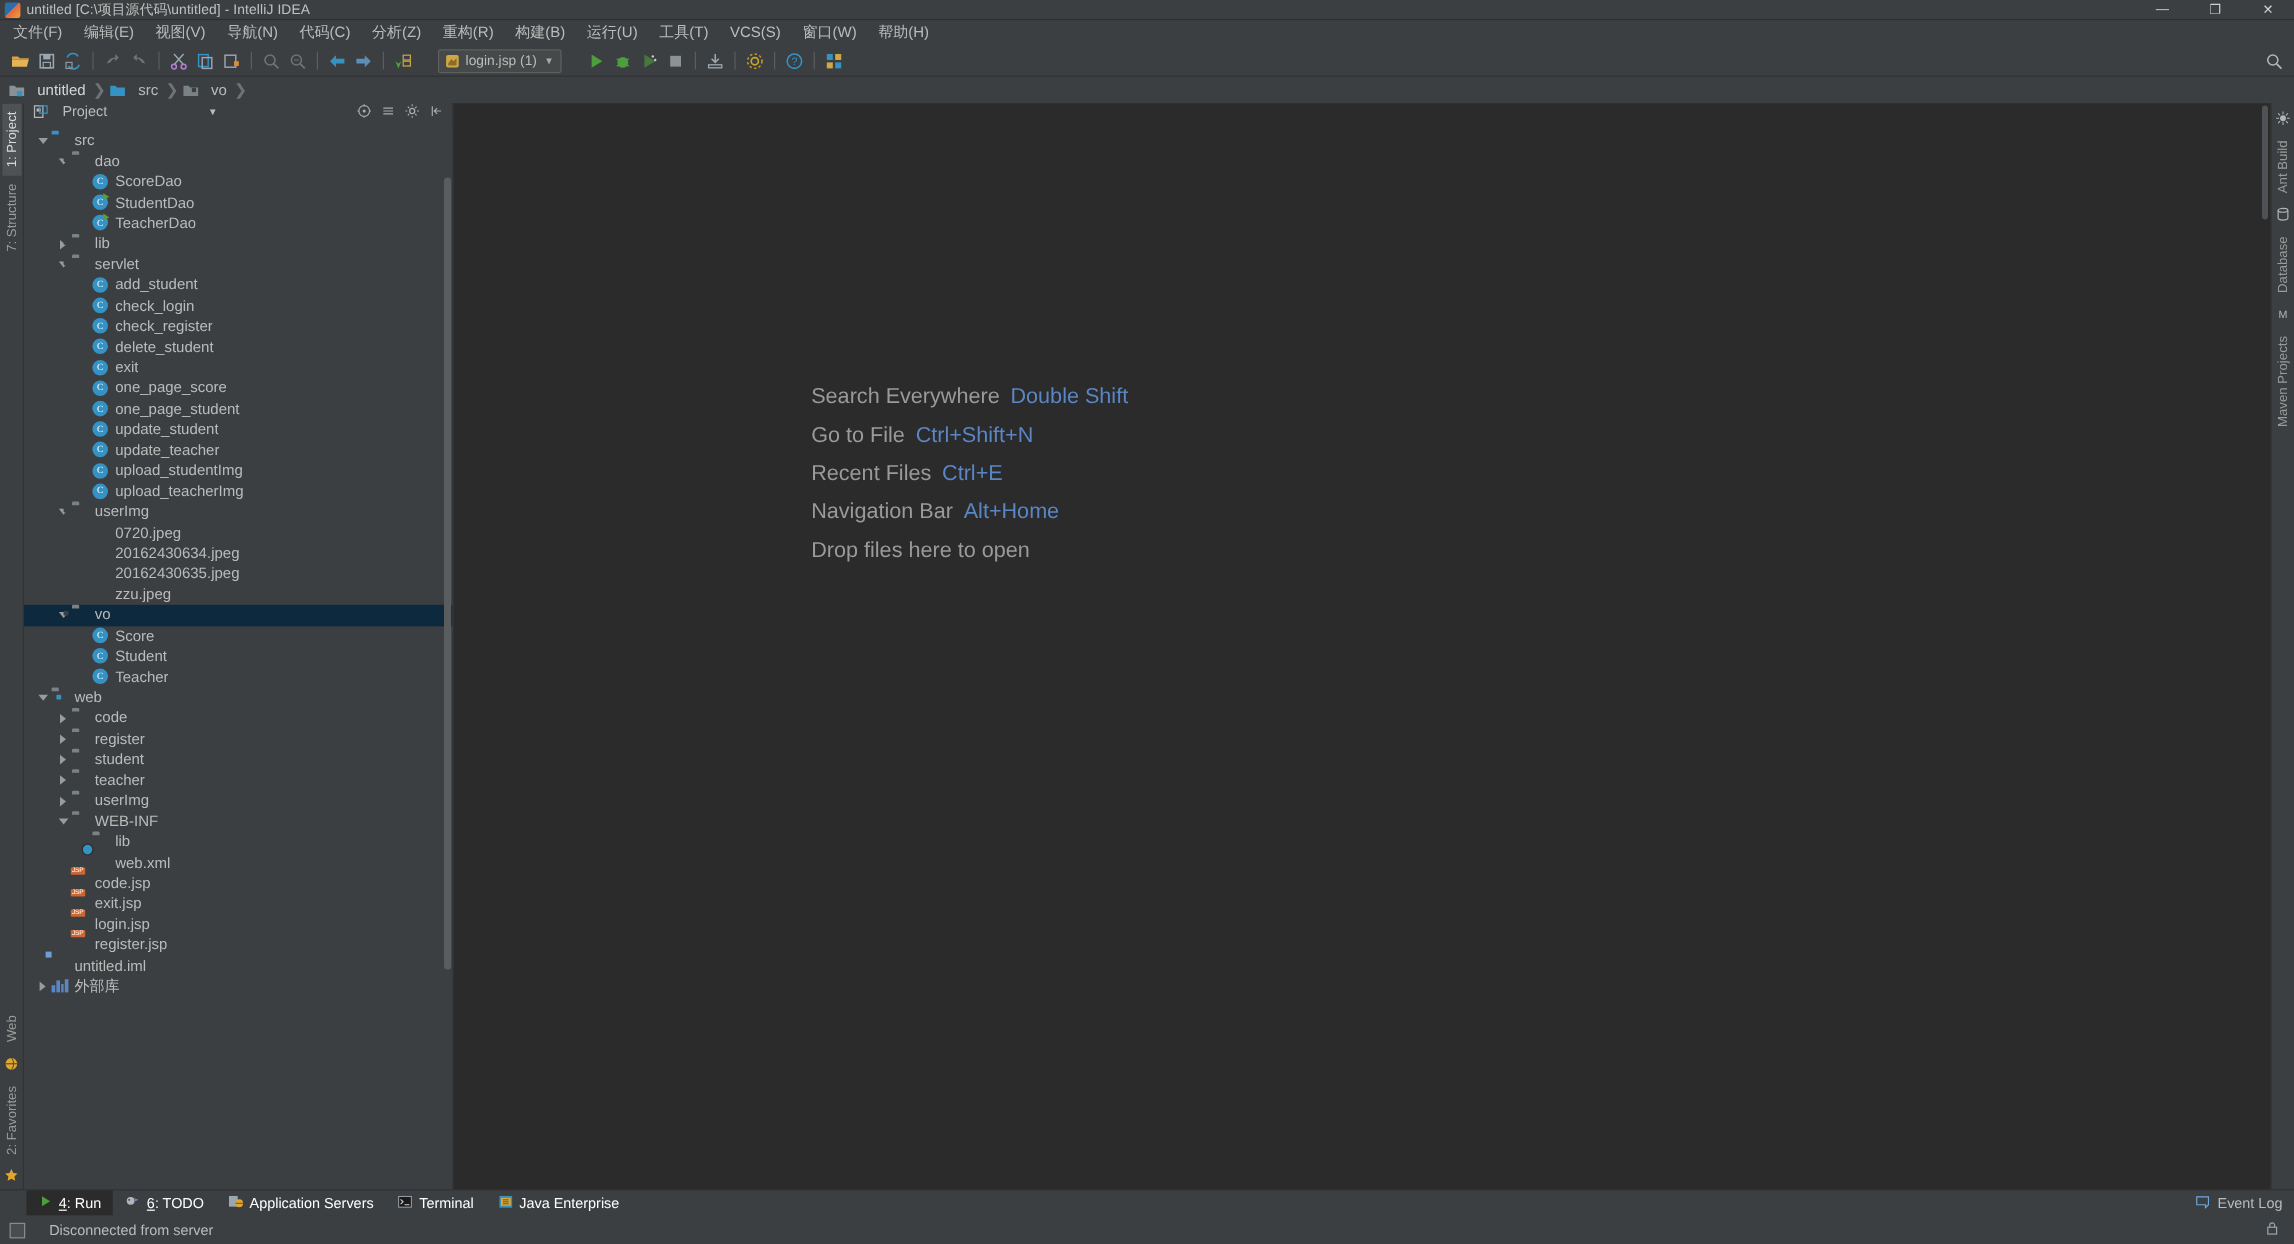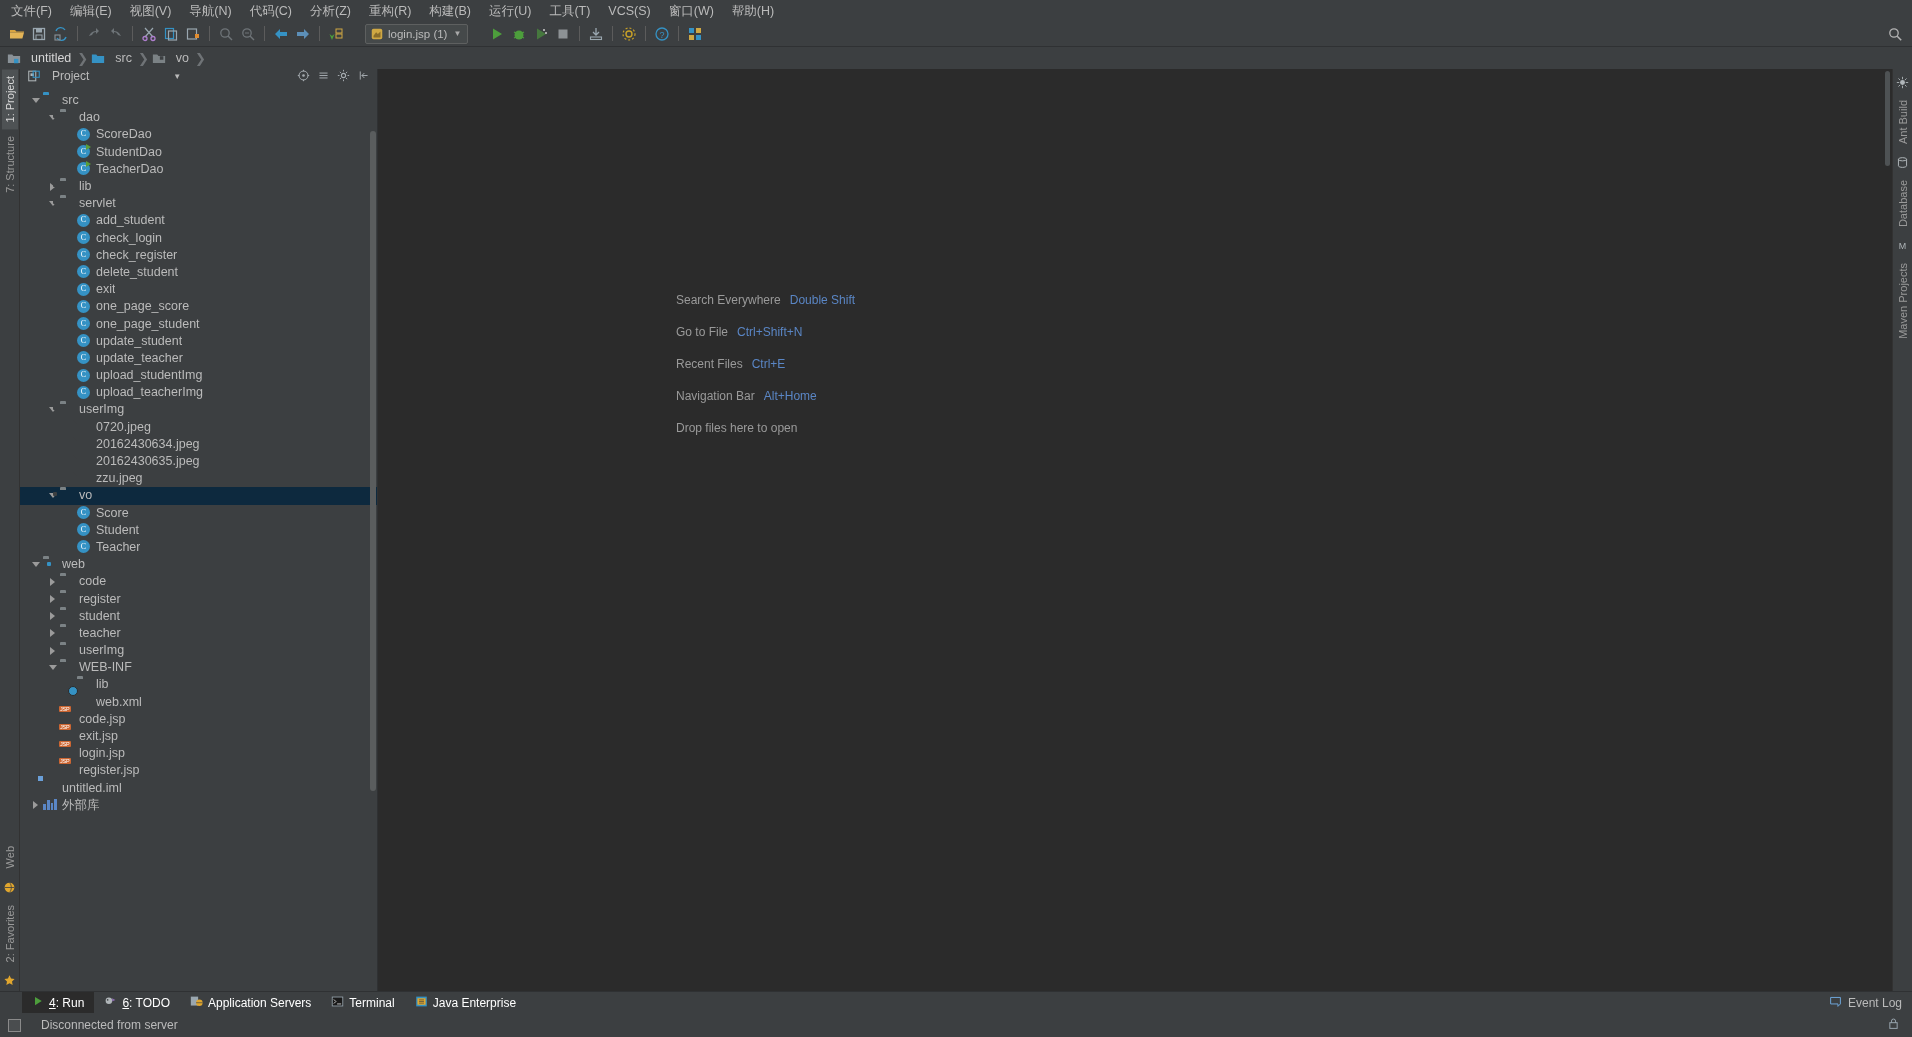--- a/index.html
+++ b/index.html
@@ -24,21 +24,21 @@
     background: linear-gradient(135deg,#2d6ea8 0%,#2d6ea8 45%,#e8643b 46%,#f0a13c 100%);
     border-radius: 2px;
   }
   .titlebar .ttl { color: #c0c0c0; font-size: 11.5px; letter-spacing: .1px; }
   .win-btns { margin-left: auto; display: flex; height: 17px; }
   .win-btn { width: 44px; height: 17px; display: flex; align-items: center; justify-content: center;
              color: #cfcfcf; font-size: 11px; }
 
   
   .menubar {
-    height: 21px; background: #3c3f41; display: flex; align-items: center;
+    height: 21px; background: #3c3f41; display: flex; align-items: flex-start;
     padding-left: 2px; font-size: 12.5px; color: #bbbbbb; flex: none;
   }
   .menu-item { padding: 2px 9px; white-space: nowrap; line-height: 16px; }
 
   
   .toolbar {
     height: 26px; background: #3c3f41; display: flex; align-items: center;
     padding: 0 6px; flex: none; border-bottom: 1px solid #2f3133; gap: 0px;
   }
   .tb { width: 22px; height: 22px; display: flex; align-items: center; justify-content: center; flex: none; }
@@ -117,21 +117,21 @@
   .tree-scroll {
     position: absolute; right: 1px; top: 40px; width: 6px; height: 660px;
     background: #5a5d5e; border-radius: 3px;
   }
 
   
   .editor {
     flex: 1; background: #2b2b2b; position: relative; min-width: 0;
     display: flex; align-items: flex-start; justify-content: flex-start;
   }
-  .tips { position: absolute; left: 298px; top: 215px; font-size: 12px; line-height: 32px; }
+  .tips { position: absolute; left: 298px; top: 228px; font-size: 18px; line-height: 32px; }
   .tip-row { display: flex; align-items: baseline; gap: 9px; height: 32px; }
   .tip-label { color: #9a9a9a; }
   .tip-key { color: #5a86c5; }
   .editor-scroll {
     position: absolute; right: 2px; top: 2px; width: 5px; height: 95px; background: #4e5254; border-radius: 3px;
   }
 
   
   .statusbar-tabs {
     height: 22px; background: #3c3f41; display: flex; align-items: center;
@@ -182,20 +182,29 @@
   .imlf::before { content:""; position:absolute; right:0; top:0; border-style:solid; border-width:0 4px 4px 0; border-color: transparent #3c3f41 transparent transparent; }
   .imlf::after { content:""; position:absolute; right:0px; bottom:0px; width:5px;height:5px;background:#6a9fd8; }
   .libicon { width: 14px; height: 12px; display:flex; align-items:flex-end; gap:1px; }
   .libicon b { display:block; width:3px; background:#5a86c5; }
 </style>
 </head>
 <body>
 
 <div class="app">
 
+  <div class="titlebar">
+    <div class="app-icon"></div>
+    <span class="ttl">untitled [C:\项目源代码\untitled] - IntelliJ IDEA</span>
+    <div class="win-btns">
+      <div class="win-btn">—</div>
+      <div class="win-btn">❐</div>
+      <div class="win-btn close">✕</div>
+    </div>
+  </div>
 
   <div class="menubar">
     <div class="menu-item">文件(F)</div>
     <div class="menu-item">编辑(E)</div>
     <div class="menu-item">视图(V)</div>
     <div class="menu-item">导航(N)</div>
     <div class="menu-item">代码(C)</div>
     <div class="menu-item">分析(Z)</div>
     <div class="menu-item">重构(R)</div>
     <div class="menu-item">构建(B)</div>

